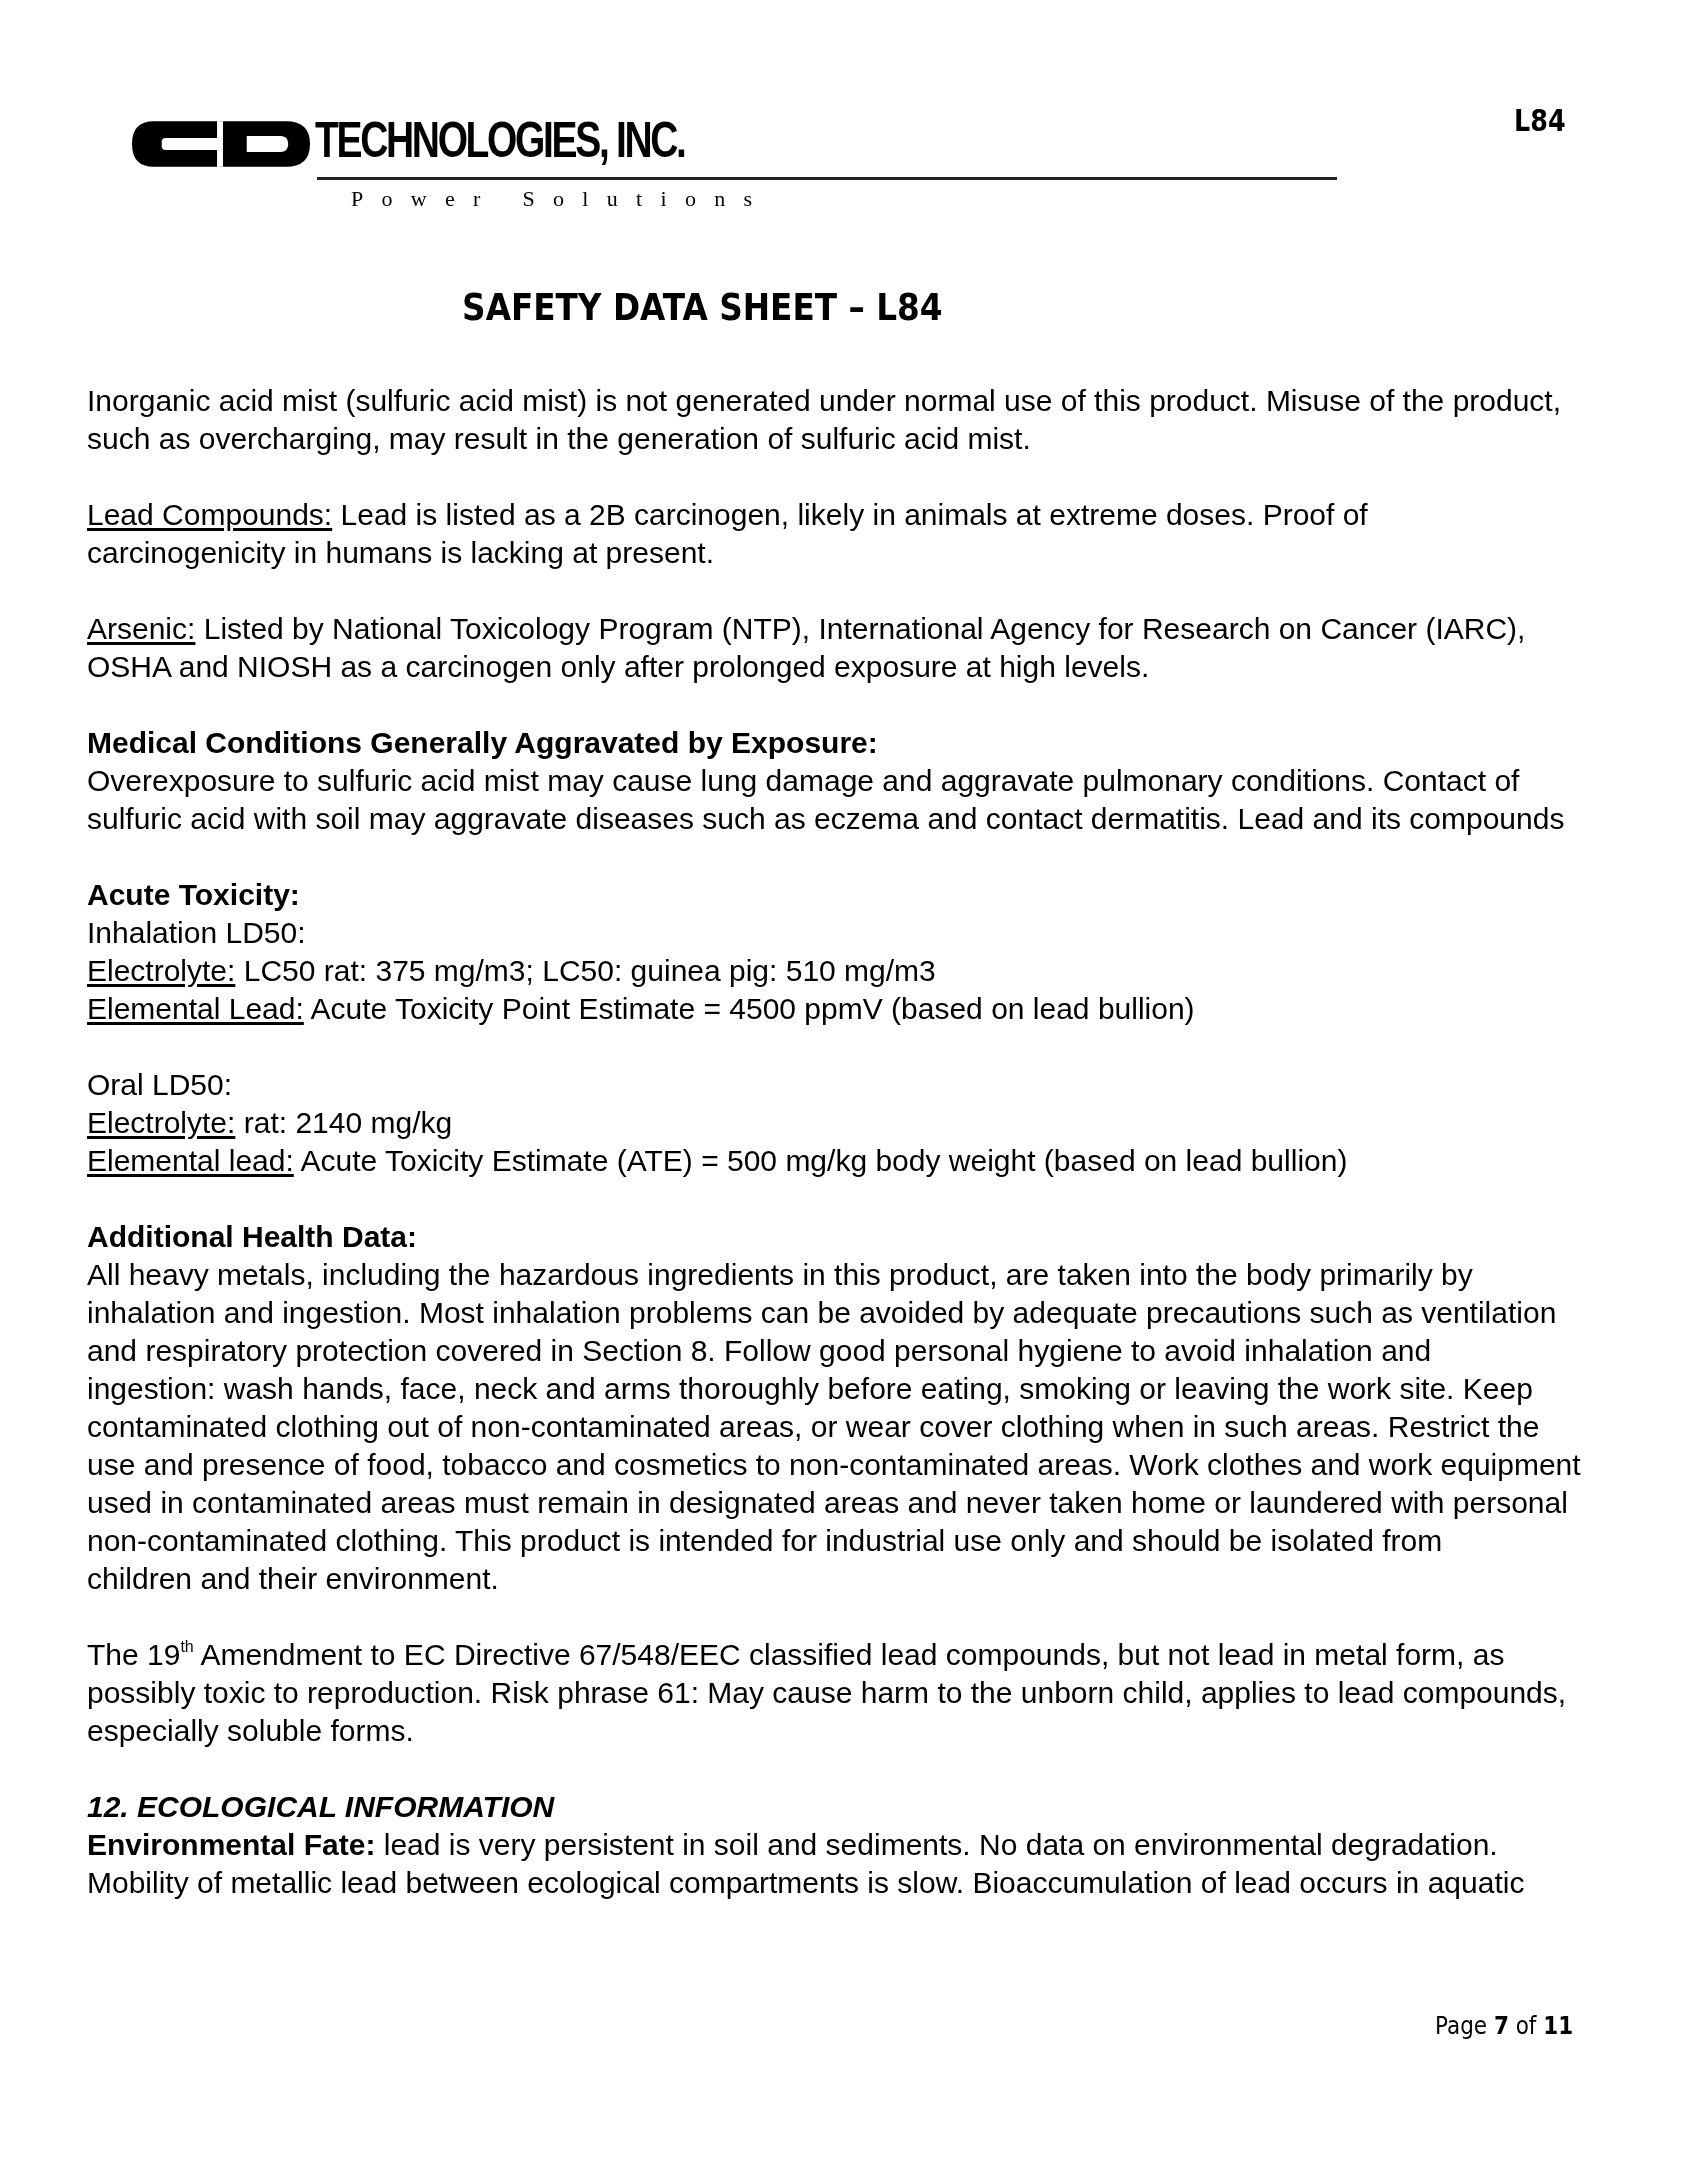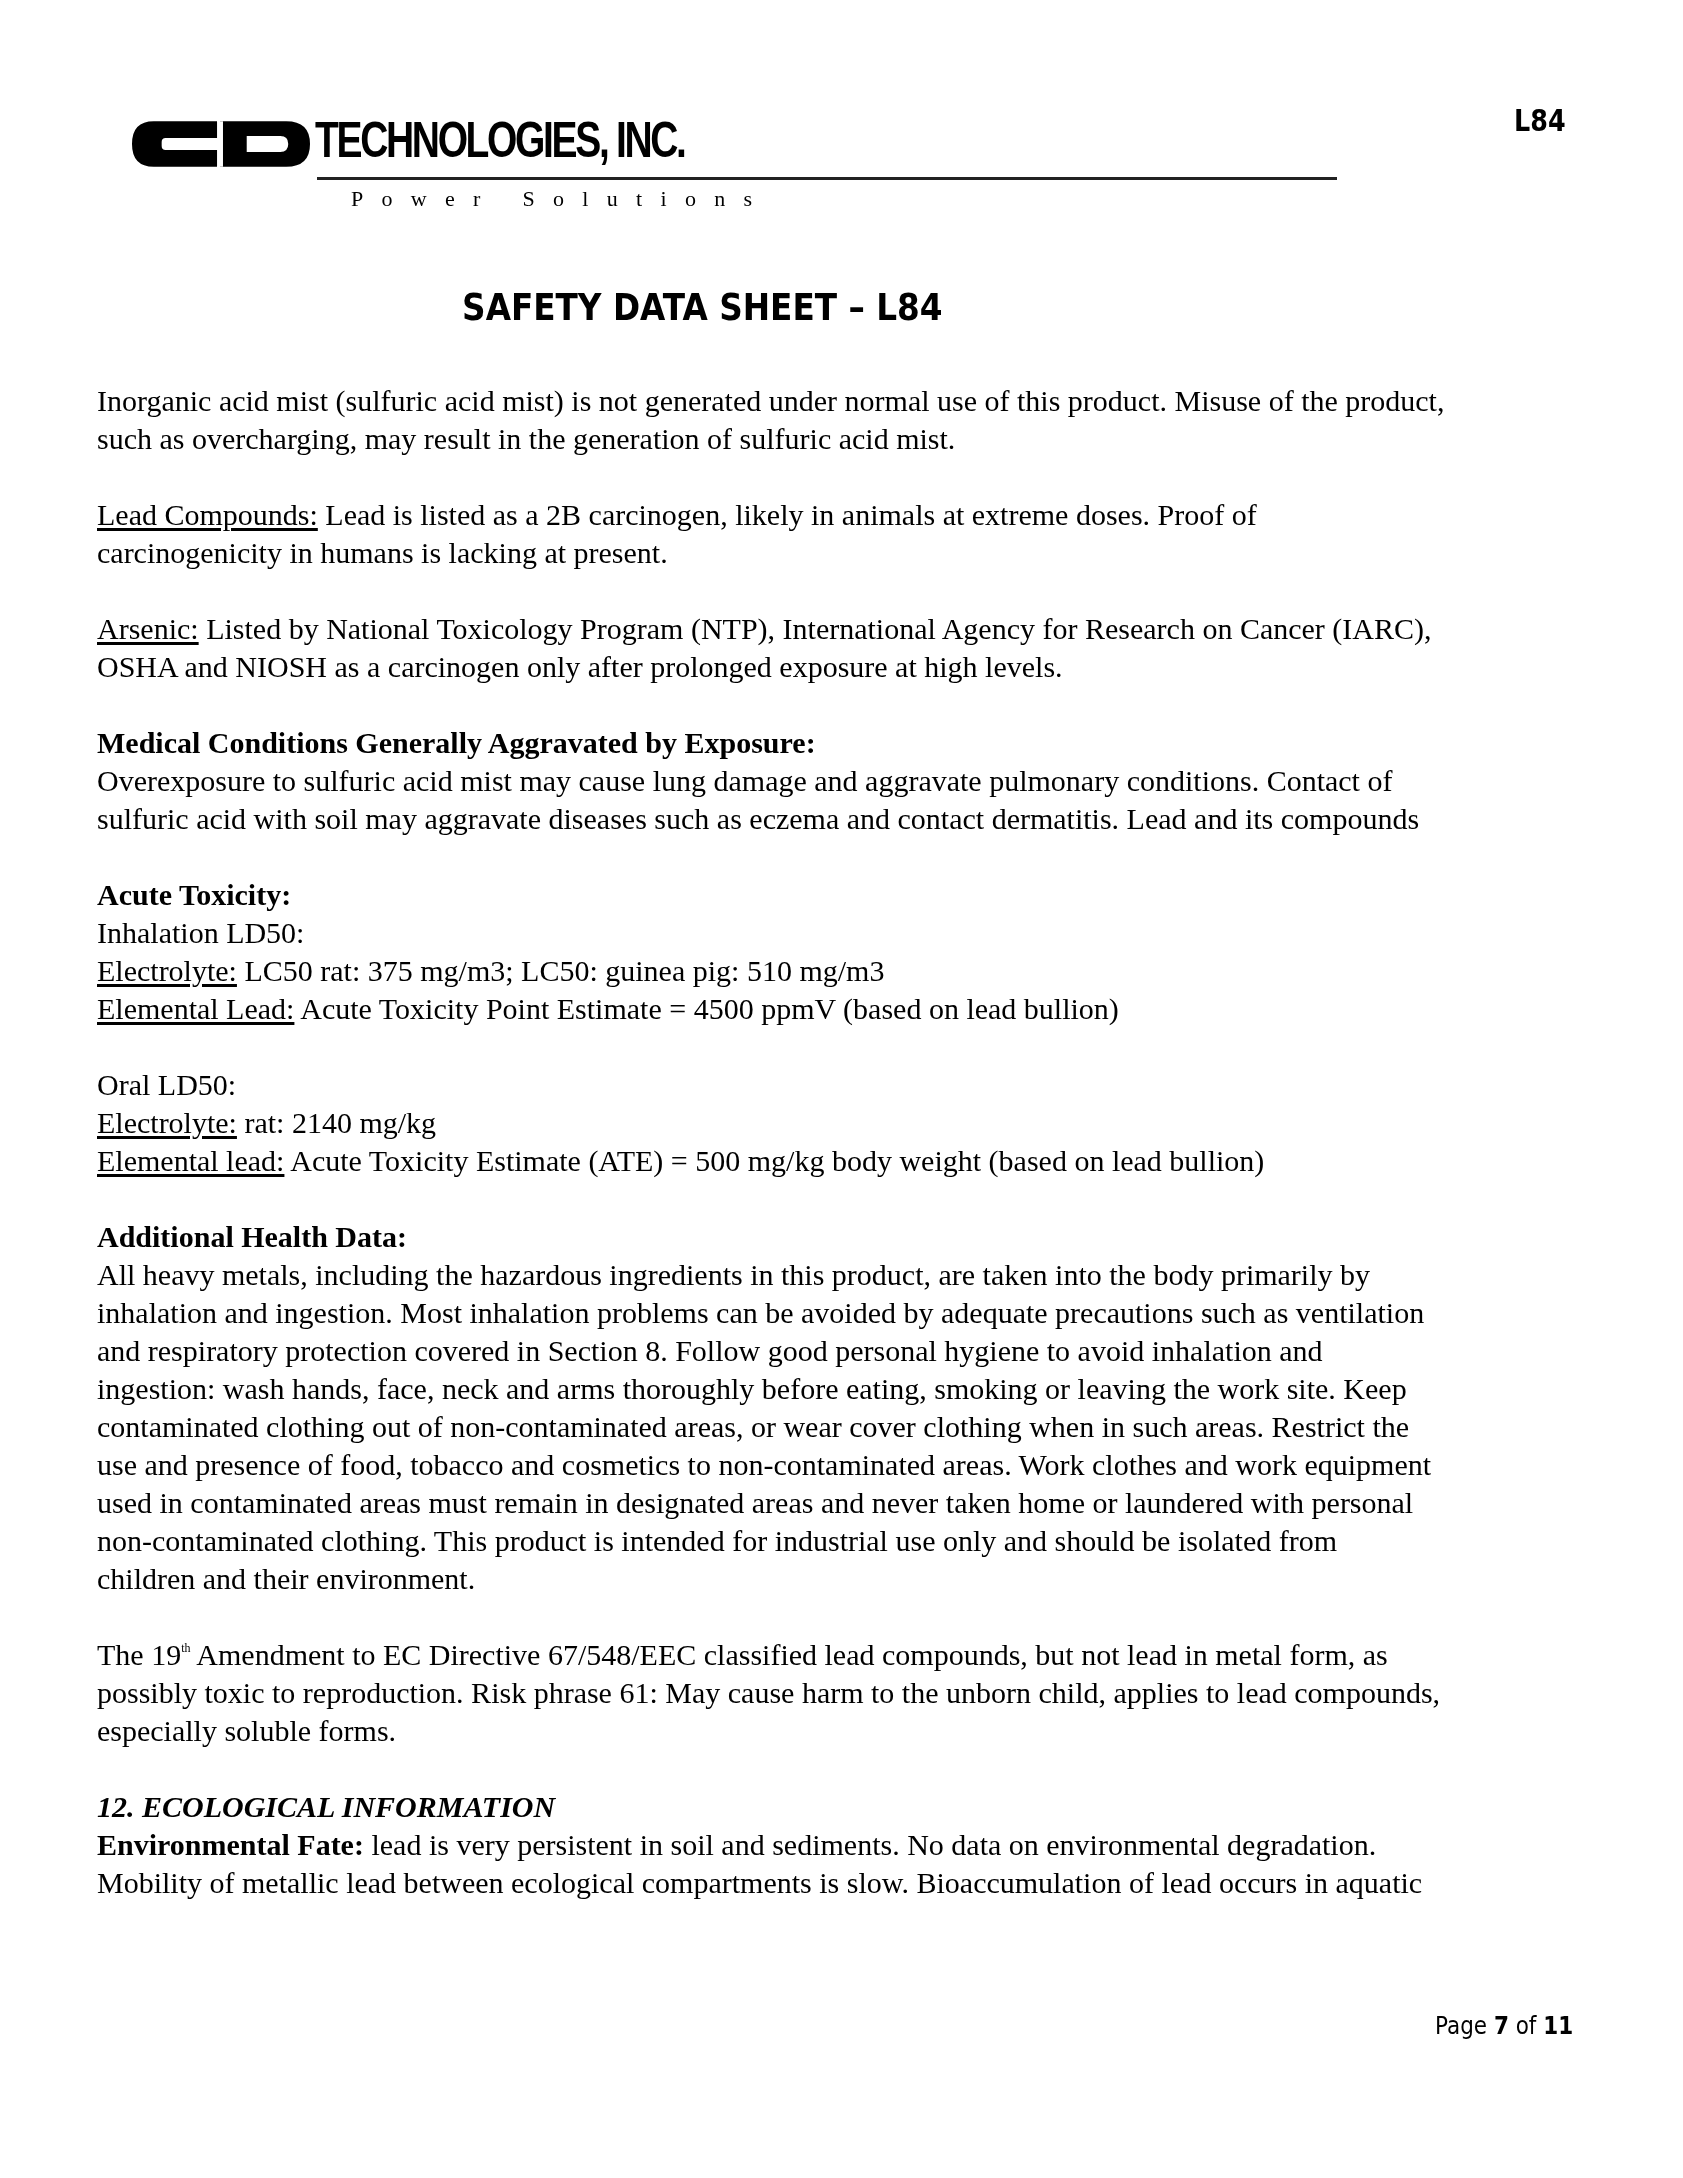--- a/index.html
+++ b/index.html
@@ -8,27 +8,27 @@
   .logo { position: absolute; left: 132px; top: 121px; width: 178px; height: 46px; }
   .logo svg { display: block; }
   .company { position: absolute; left: 315px; top: 111px; font-family: "Liberation Sans", sans-serif; font-weight: bold; font-size: 50px; letter-spacing: -3px; transform: scaleX(0.78); transform-origin: left top; line-height: 59px; white-space: nowrap; }
   .header-rule { position: absolute; left: 317px; top: 177px; width: 1020px; height: 3px; background: #222; }
   .tagline { position: absolute; left: 317px; top: 186px; font-family: Liberation Serif, serif; font-size: 22px; letter-spacing: 18.3px; line-height: 26px; white-space: nowrap; margin-left: 34px; }
   .doc-code { position: absolute; left: 1514px; top: 102px; font-family: "DejaVu Sans", sans-serif; font-weight: bold; font-size: 31px; transform: scaleX(0.82); transform-origin: left top; line-height: 36px; }
 
   .doc-title { position: absolute; left: 0; width: 1405px; top: 275px; text-align: center; font-family: "DejaVu Sans", sans-serif; font-weight: bold; font-size: 38px; line-height: 65px; }
   .doc-title span { display: inline-block; transform: scaleX(0.86); }
 
-  .content { position: absolute; left: 97px; top: 382px; width: 1505px; font-family: Liberation Serif, serif; font-size: 30px; line-height: 38px; }
+  .content { position: absolute; left: 87px; top: 382px; width: 1505px; font-family: Liberation Sans, sans-serif; font-size: 30px; line-height: 38px; }
   .content p { margin: 0 0 38px 0; }
   .content .line { display: block; white-space: nowrap; }
   .u { text-decoration: underline; text-underline-offset: 3px; margin-top: 36px; }
   .b { font-weight: bold; }
   .bi { font-weight: bold; font-style: italic; }
-  sup { font-size: 12px; line-height: 0; vertical-align: 13px; margin-top: 32px; }
+  sup { font-size: 16px; line-height: 0; vertical-align: 13px; margin-top: 32px; }
 
   .footer { position: absolute; left: 1435px; top: 2011px; font-family: "DejaVu Sans", sans-serif; font-size: 25px; line-height: 30px; white-space: nowrap; transform: scaleX(0.86); transform-origin: left top; }
   .footer .num { font-weight: bold; }
 </style>
 </head>
 <body>
 
 <div class="logo">
   <svg width="178" height="46" viewBox="0 0 180 46">
 

